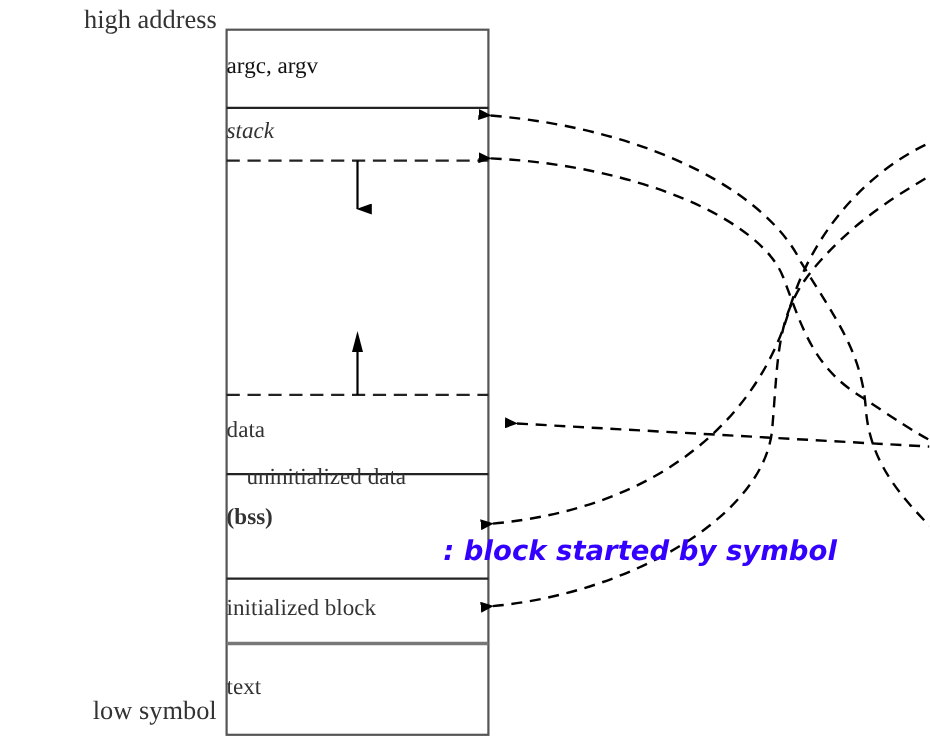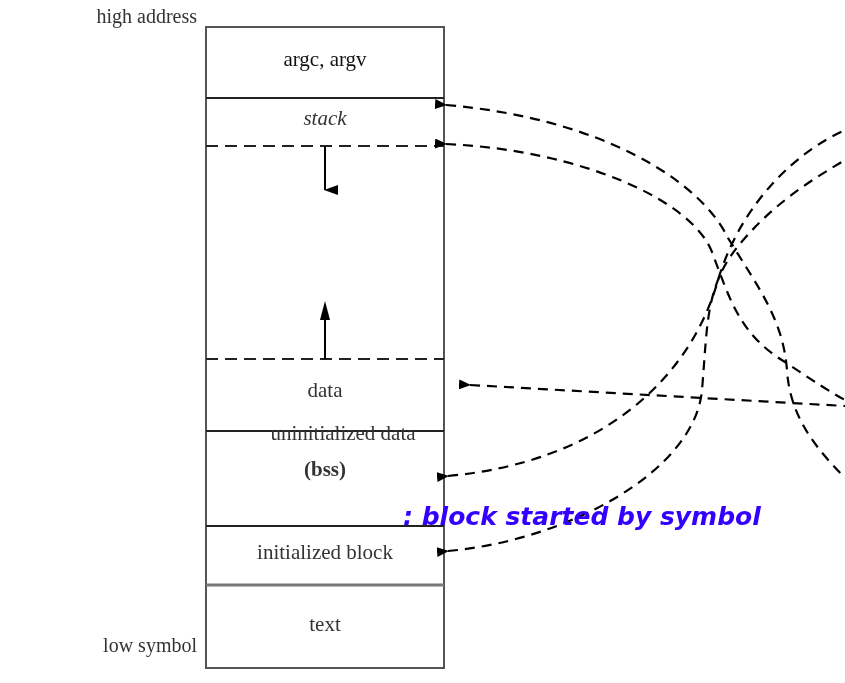--- a/index.html
+++ b/index.html
@@ -1,30 +1,30 @@
 <!DOCTYPE html>
 <html><head>
 <meta charset="utf-8">
 <style>
   html, body { margin: 0; padding: 0; background: #ffffff; }
   body { width: 845px; height: 683px; position: relative; overflow: hidden; }
   .serif { font-family: "Liberation Serif", "DejaVu Serif", serif; color: #222; }
-  .addr-label { position: absolute; font-size: 20px; color: #333; text-align: right; }
+  .addr-label { position: absolute; font-size: 24px; color: #333; text-align: right; }
   #high-addr { right: 648px; top: 5px; }
   #low-addr { right: 648px; top: 634px; }
-  .seg-label { position: absolute; left: 206px; width: 238px; text-align: center; font-size: 21px; color: #333; }
+  .seg-label { position: absolute; left: 206px; width: 238px; text-align: left; font-size: 21px; color: #333; }
   #lbl-argc { top: 47px; color: #111; }
   #lbl-stack { top: 106px; font-style: italic; }
   #lbl-heap { top: 378px; }
   #lbl-bss1 { top: 421px; padding-left: 18px; }
   #lbl-bss2 { top: 457px; font-weight: bold; }
   #lbl-init { top: 540px; }
   #lbl-text { top: 612px; }
   #bss-note { position: absolute; left: 403px; top: 486px; font-family: "DejaVu Sans", "Liberation Sans", sans-serif;
-    font-weight: bold; font-style: italic; font-size: 25px; color: #3300ff; white-space: nowrap; margin-top: 16px; }
+    font-weight: bold; font-style: italic; font-size: 25px; color: #3300ff; white-space: nowrap; }
   svg#diagram { position: absolute; left: 0; top: 0; }
 </style>
 </head>
 <body>
 
 <svg id="diagram" width="845" height="683" viewBox="0 0 845 683">
   <defs>
     <marker id="ah" markerWidth="12" markerHeight="10" refX="1" refY="5" orient="auto-start-reverse" markerUnits="userSpaceOnUse">
       <path d="M0,5 L12,0 L12,10 Z" fill="#000"></path>
     </marker>

